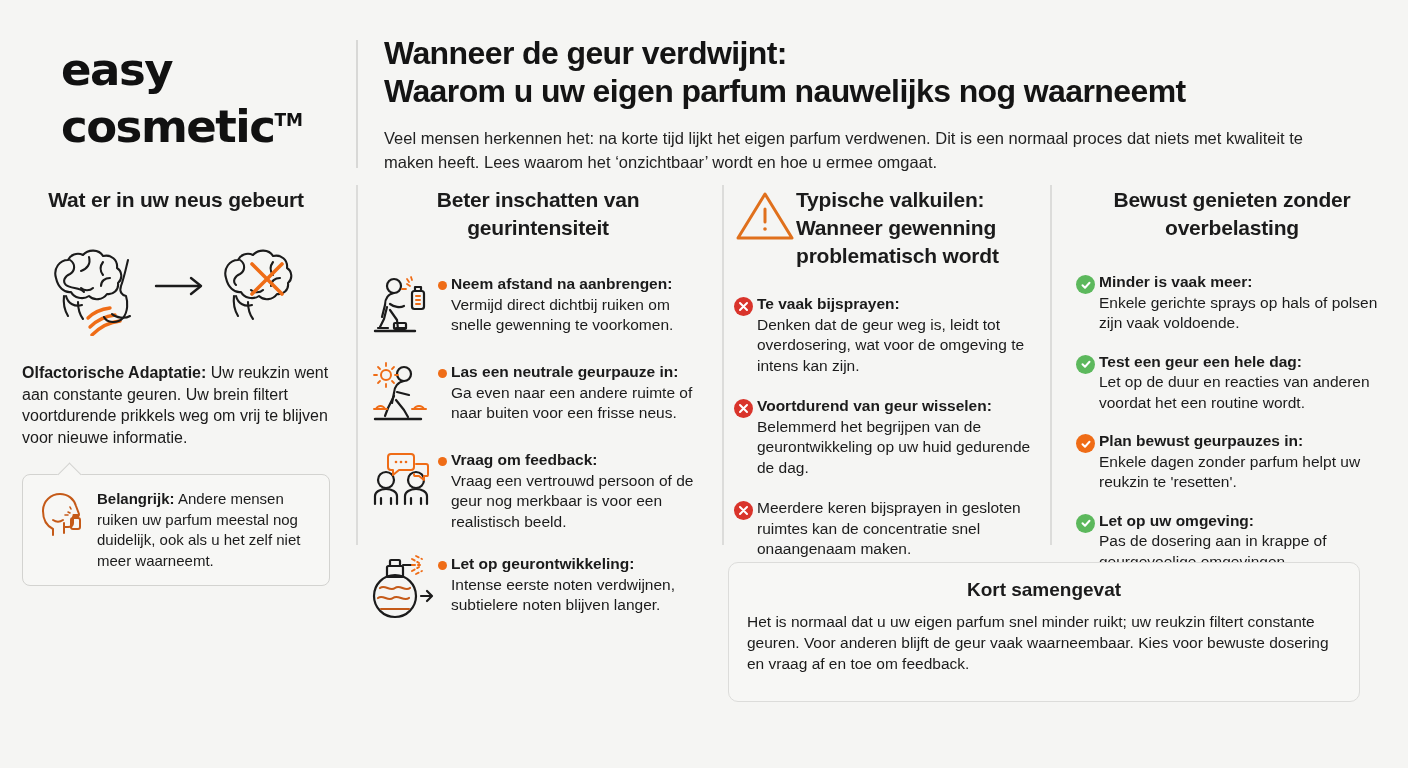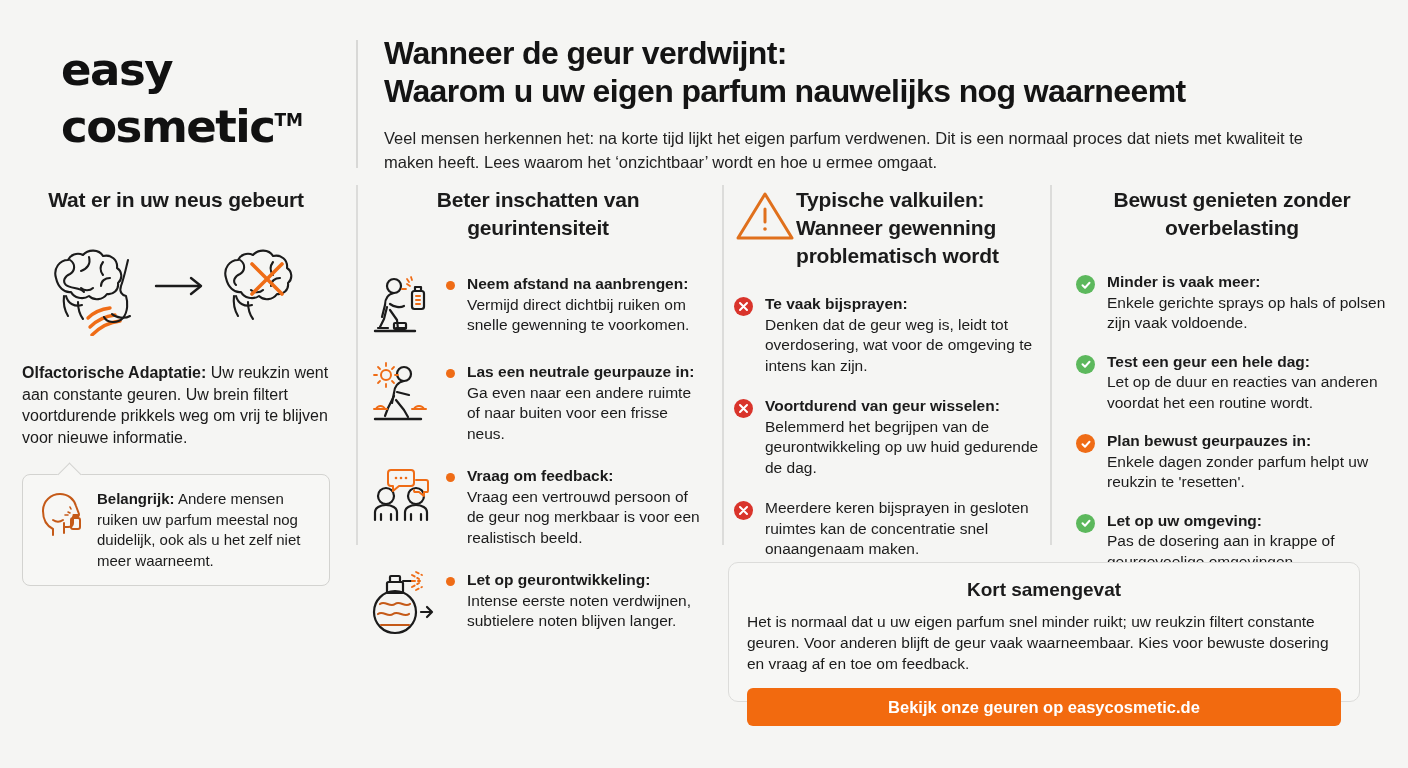--- a/index.html
+++ b/index.html
@@ -48,21 +48,21 @@
   .para b { font-weight: bold; }
   .callout { position: relative; margin-top: 26px; border: 1.5px solid #d3d3d0; border-radius: 8px;
              background: #f7f7f5; padding: 14px 14px 14px 12px; display: flex; gap: 10px; align-items: flex-start; }
   .callout:before { content: ""; position: absolute; left: 38px; top: -9px; width: 16px; height: 16px;
     background: #f7f7f5; border-left: 1.5px solid #d3d3d0; border-top: 1.5px solid #d3d3d0;
     transform: rotate(45deg); }
   .callout .ctext { font-size: 15px; line-height: 20.5px; }
   .callout .ctext b { font-weight: bold; }
 
   
-  .item { display: flex; align-items: flex-start; gap: 12px; }
+  .item { display: flex; align-items: flex-start; gap: 4px; }
   .item + .item { margin-top: 18px; }
   .ic { flex: 0 0 auto; }
   .bullet-dot { flex: 0 0 auto; width: 9px; height: 9px; border-radius: 50%; background: #ef6c16; margin-top: 7px; }
   .itxt { font-size: 15.5px; line-height: 20.5px; color: #1b1b1b; }
   .itxt b { font-weight: bold; display: block; }
   .c2list { margin-top: 32px; }
   .c2list .item + .item { margin-top: 22px; }
   .c3list { margin-top: 24px; }
   .c3list .item + .item { margin-top: 20px; }
   .c4list { margin-top: 30px; }
@@ -382,16 +382,15 @@
           </span>
         </div>
 
       </div>
     </div>
   </div>
 
   <div class="summary">
     <div class="sum-title">Kort samengevat</div>
     <div class="sum-body">Het is normaal dat u uw eigen parfum snel minder ruikt; uw reukzin filtert constante geuren. Voor anderen blijft de geur vaak waarneembaar. Kies voor bewuste dosering en vraag af en toe om feedback.</div>
-    <button class="cta">Bekijk onze geuren op easycosmetic.de</button>
   </div>
 
 </div>
 
 </body></html>

